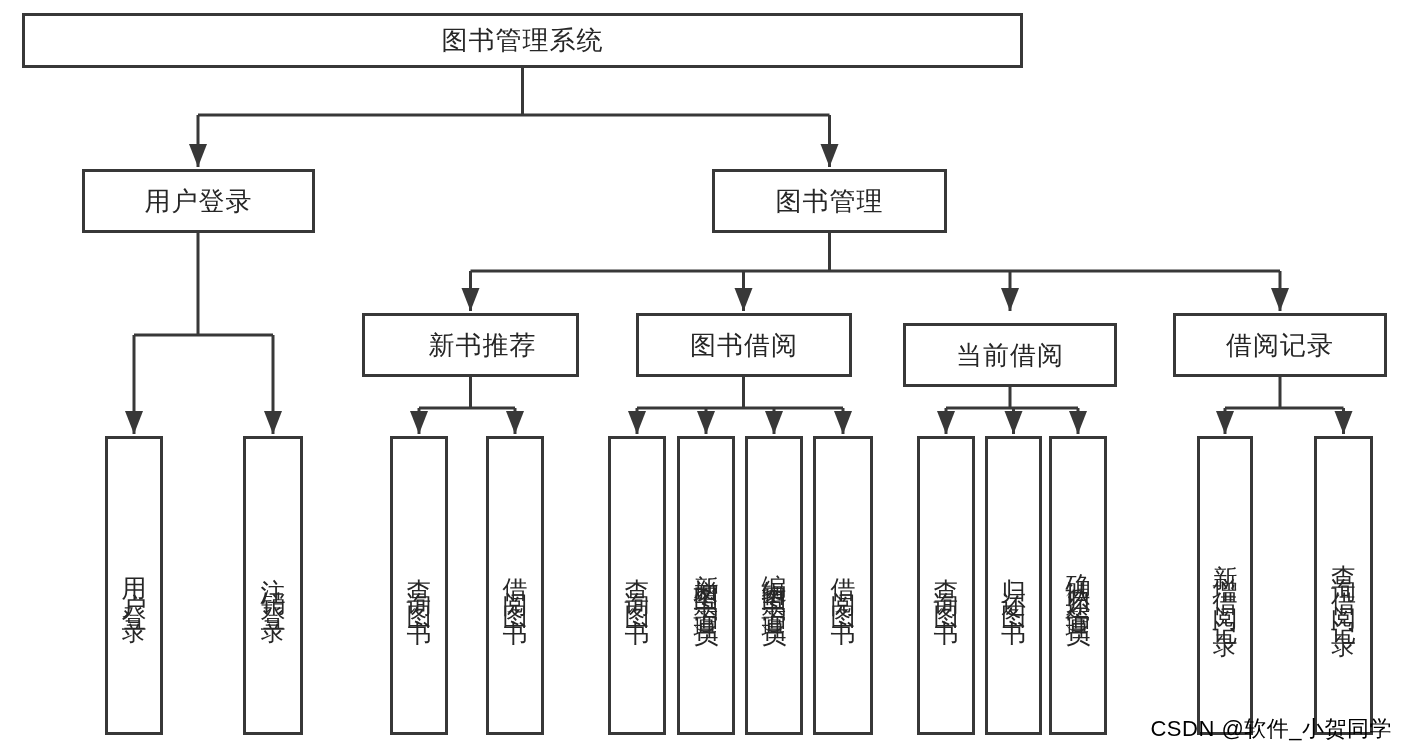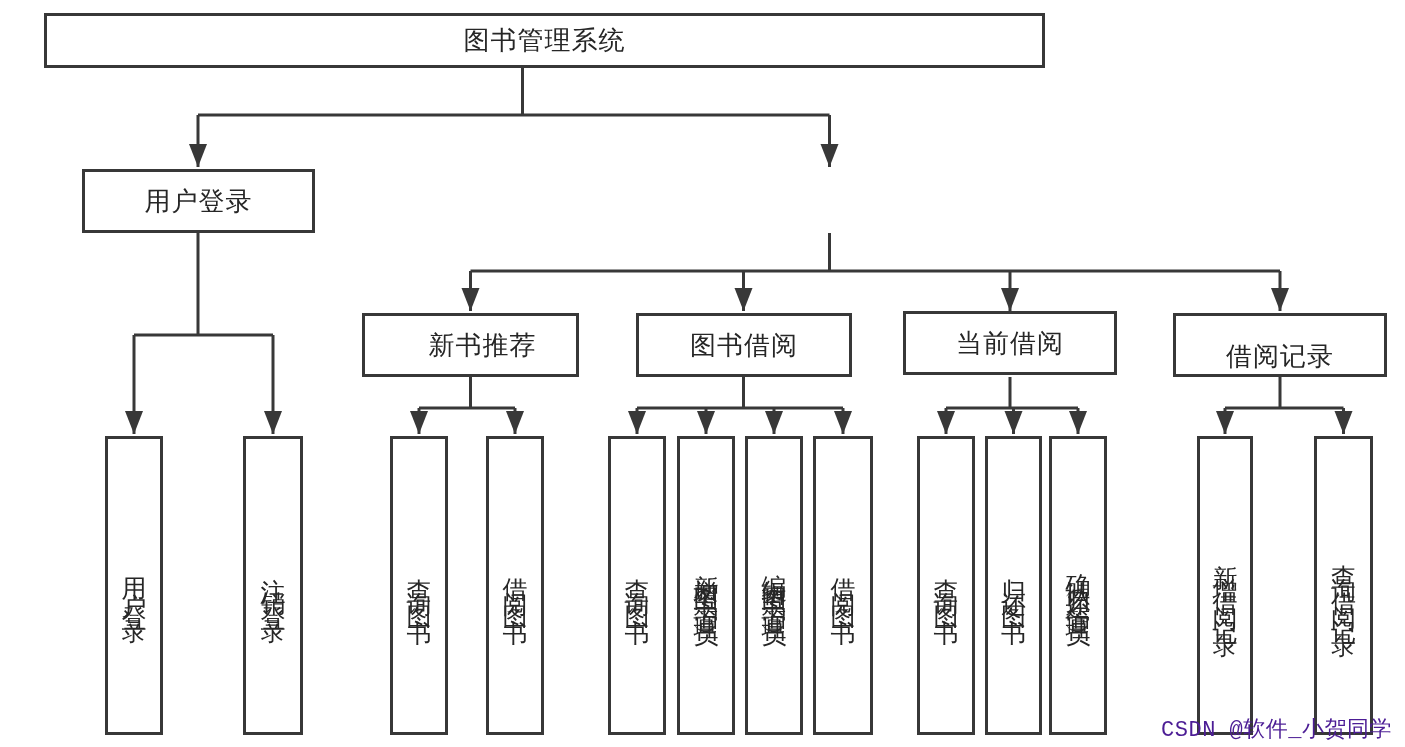--- a/index.html
+++ b/index.html
@@ -46,24 +46,23 @@
     white-space: nowrap;
   }
   .node.v.loose span {
     letter-spacing: 14px;
   }
   .watermark {
     position: absolute;
     right: 13px;
     top: 714px;
     font-size: 22px;
-    color: #4c1d95;
+    color: #000000;
     letter-spacing: 0.5px;
     white-space: nowrap;
-    font-family: Liberation Mono, monospace;
   }
 </style>
 </head>
 <body>
 
 <div class="stage">
 
   <svg class="edges" viewBox="0 0 1405 747" xmlns="http://www.w3.org/2000/svg">
     <defs>
       <marker id="ah" markerUnits="userSpaceOnUse" markerWidth="26" markerHeight="22" refX="23" refY="11" orient="auto">
@@ -114,38 +113,41 @@
       </g>
 
       <g>
         <path d="M1280 377 V408 M1225 408 H1343.5"></path>
         <line x1="1225" y1="408" x2="1225" y2="434" marker-end="url(#ah)"></line>
         <line x1="1343.5" y1="408" x2="1343.5" y2="434" marker-end="url(#ah)"></line>
       </g>
     </g>
   </svg>
 
-  <div class="node h" style="left:22px; top:13px; width:1001px; height:55px;margin-left:22px;">
+  <div class="node h" style="left:22px; top:13px; width:1001px; height:55px;">
     <span>图书管理系统</span>
   </div>
 
   <div class="node h" style="left:82px; top:169px; width:233px; height:64px;">
     <span>用户登录</span>
+  </div>
+  <div class="node h" style="left:712px; top:169px; width:235px; height:64px;">
+    <span>图书管理</span>
   </div>
 
   <div class="node h" style="left:362px; top:313px; width:217px; height:64px;padding-left:24px;">
     <span>新书推荐</span>
   </div>
   <div class="node h" style="left:636px; top:313px; width:216px; height:64px;">
     <span>图书借阅</span>
   </div>
-  <div class="node h" style="left:903px; top:311px; width:214px; height:64px;">
+  <div class="node h" style="left:903px; top:323px; width:214px; height:64px;">
     <span>当前借阅</span>
   </div>
-  <div class="node h" style="left:1173px; top:313px; width:214px; height:64px;align-items:flex-end;">
+  <div class="node h" style="left:1173px; top:313px; width:214px; height:64px;">
     <span>借阅记录</span>
   </div>
 
   <div class="node v loose" style="left:105px; top:436px; width:58px; height:299px;">
     <span>用户登录</span>
   </div>
   <div class="node v loose" style="left:243px; top:436px; width:60px; height:299px;">
     <span>注销登录</span>
   </div>
 

